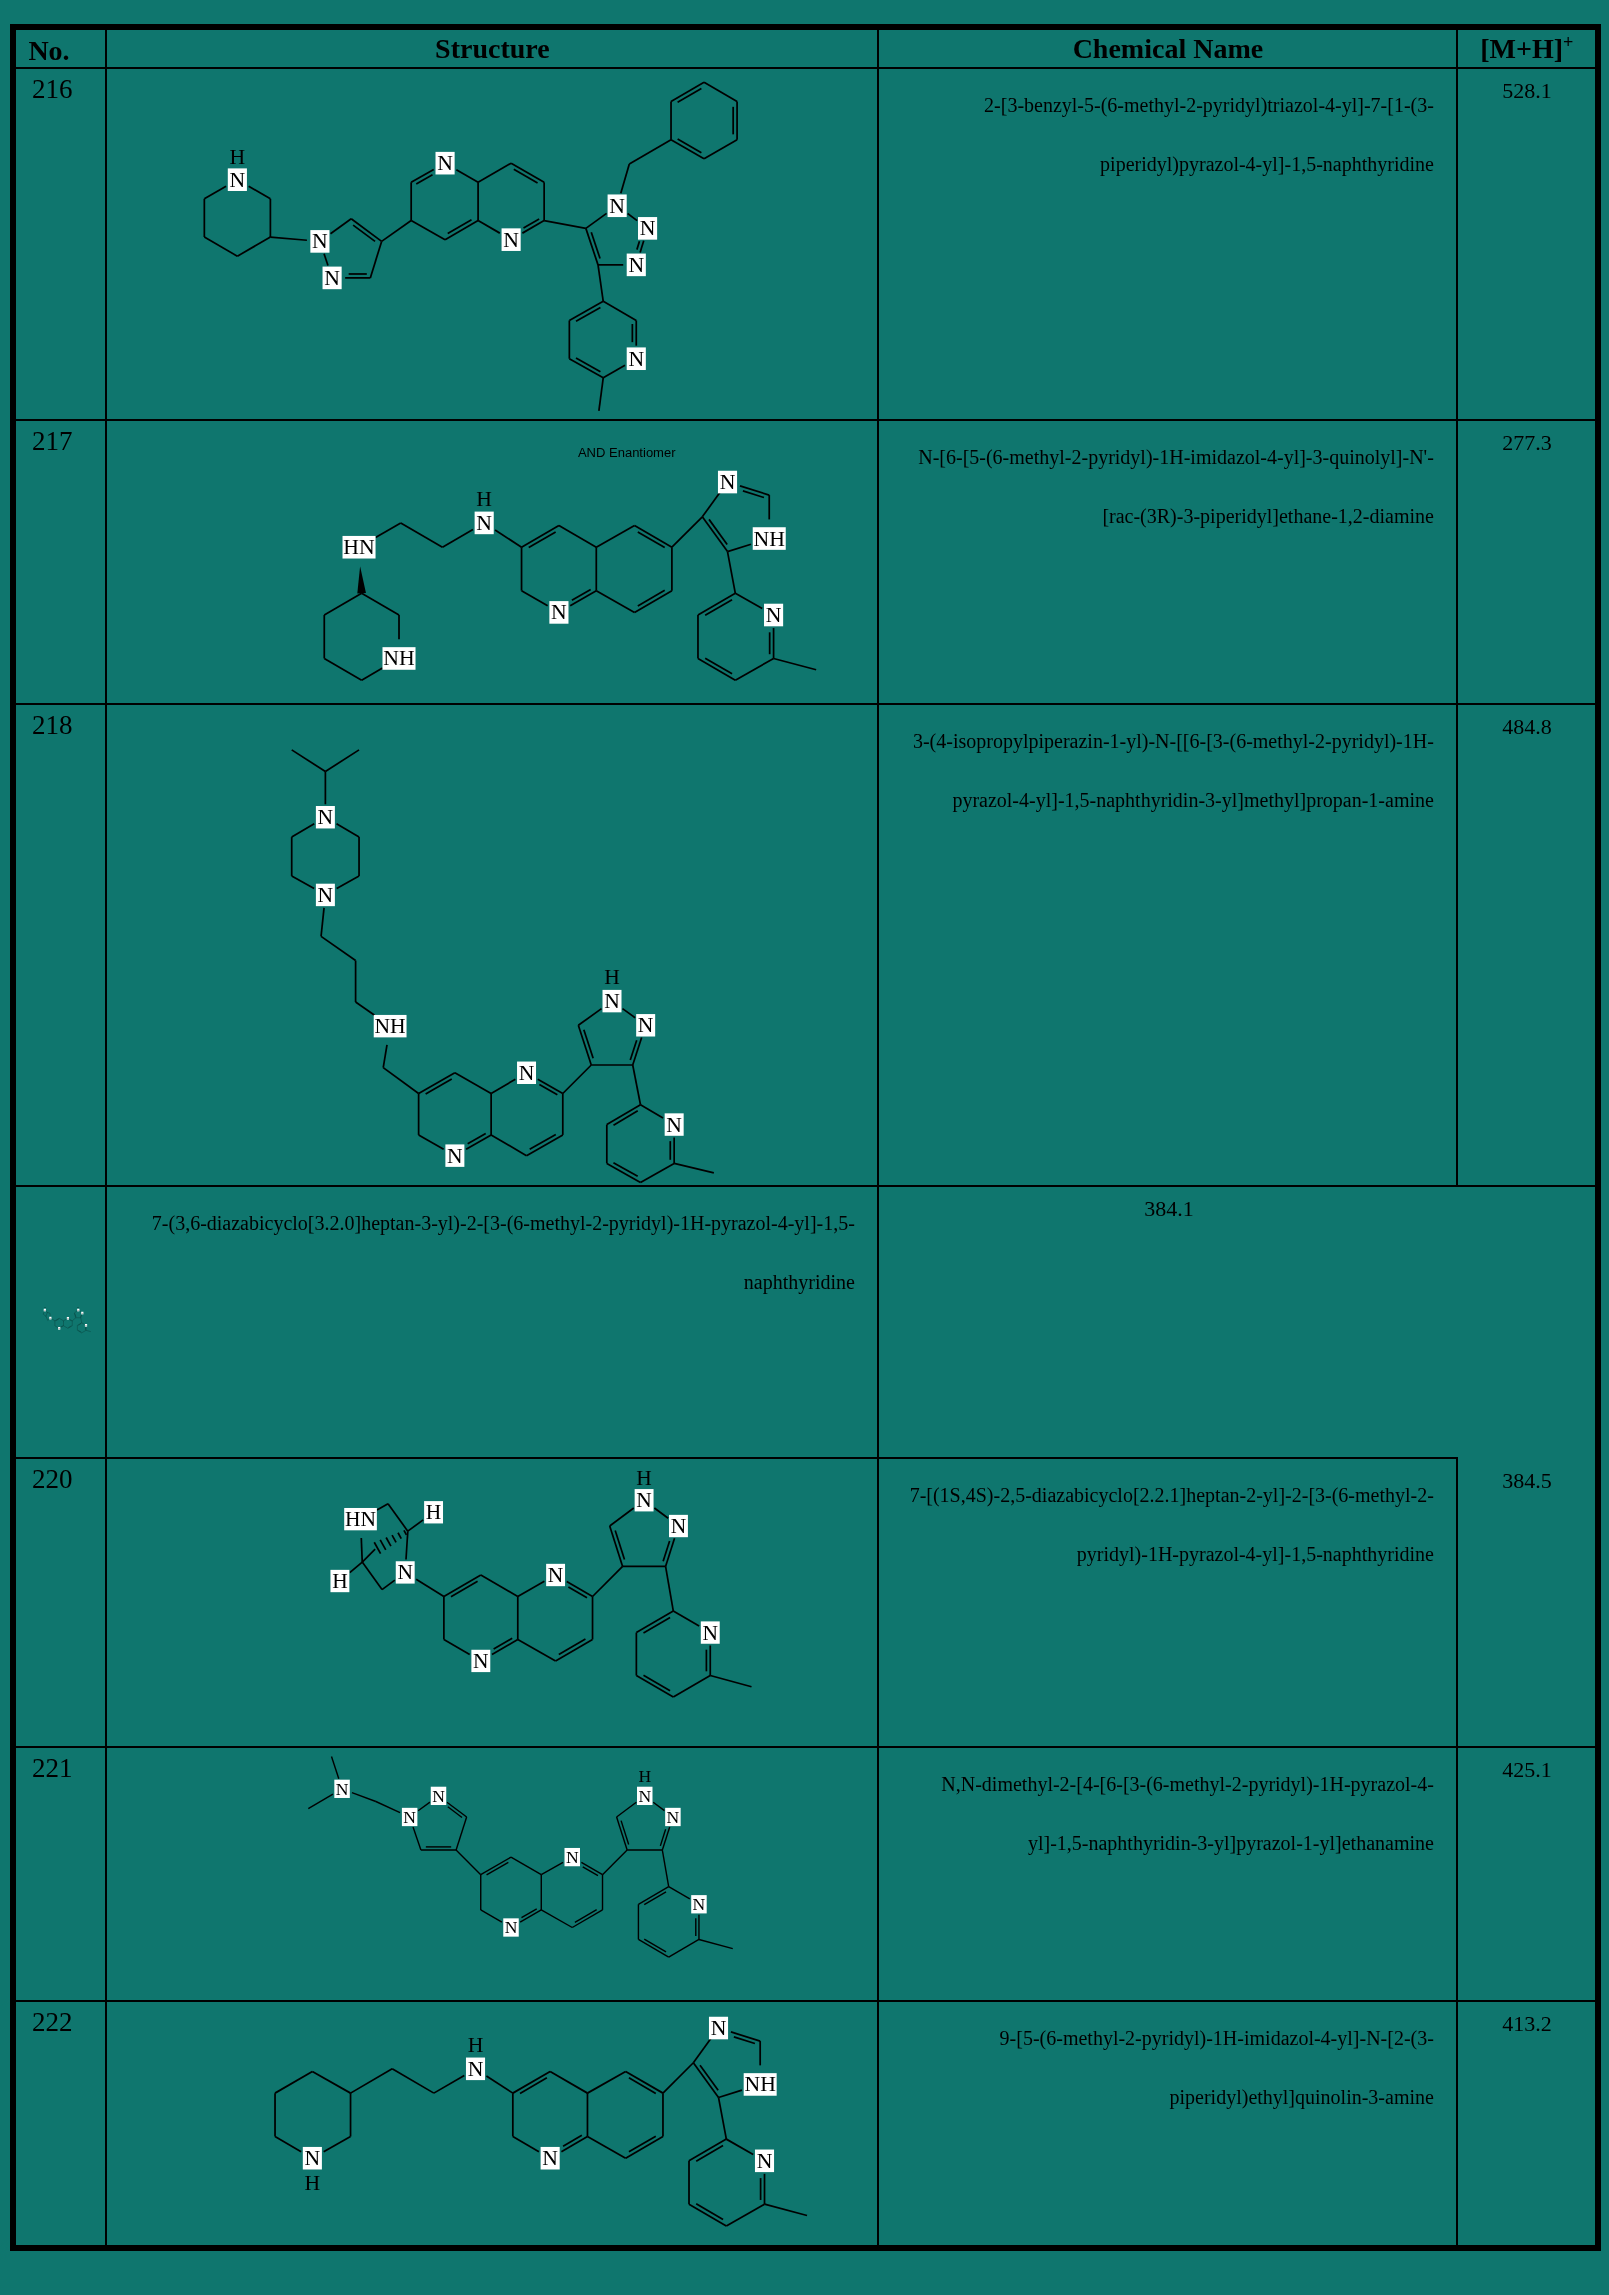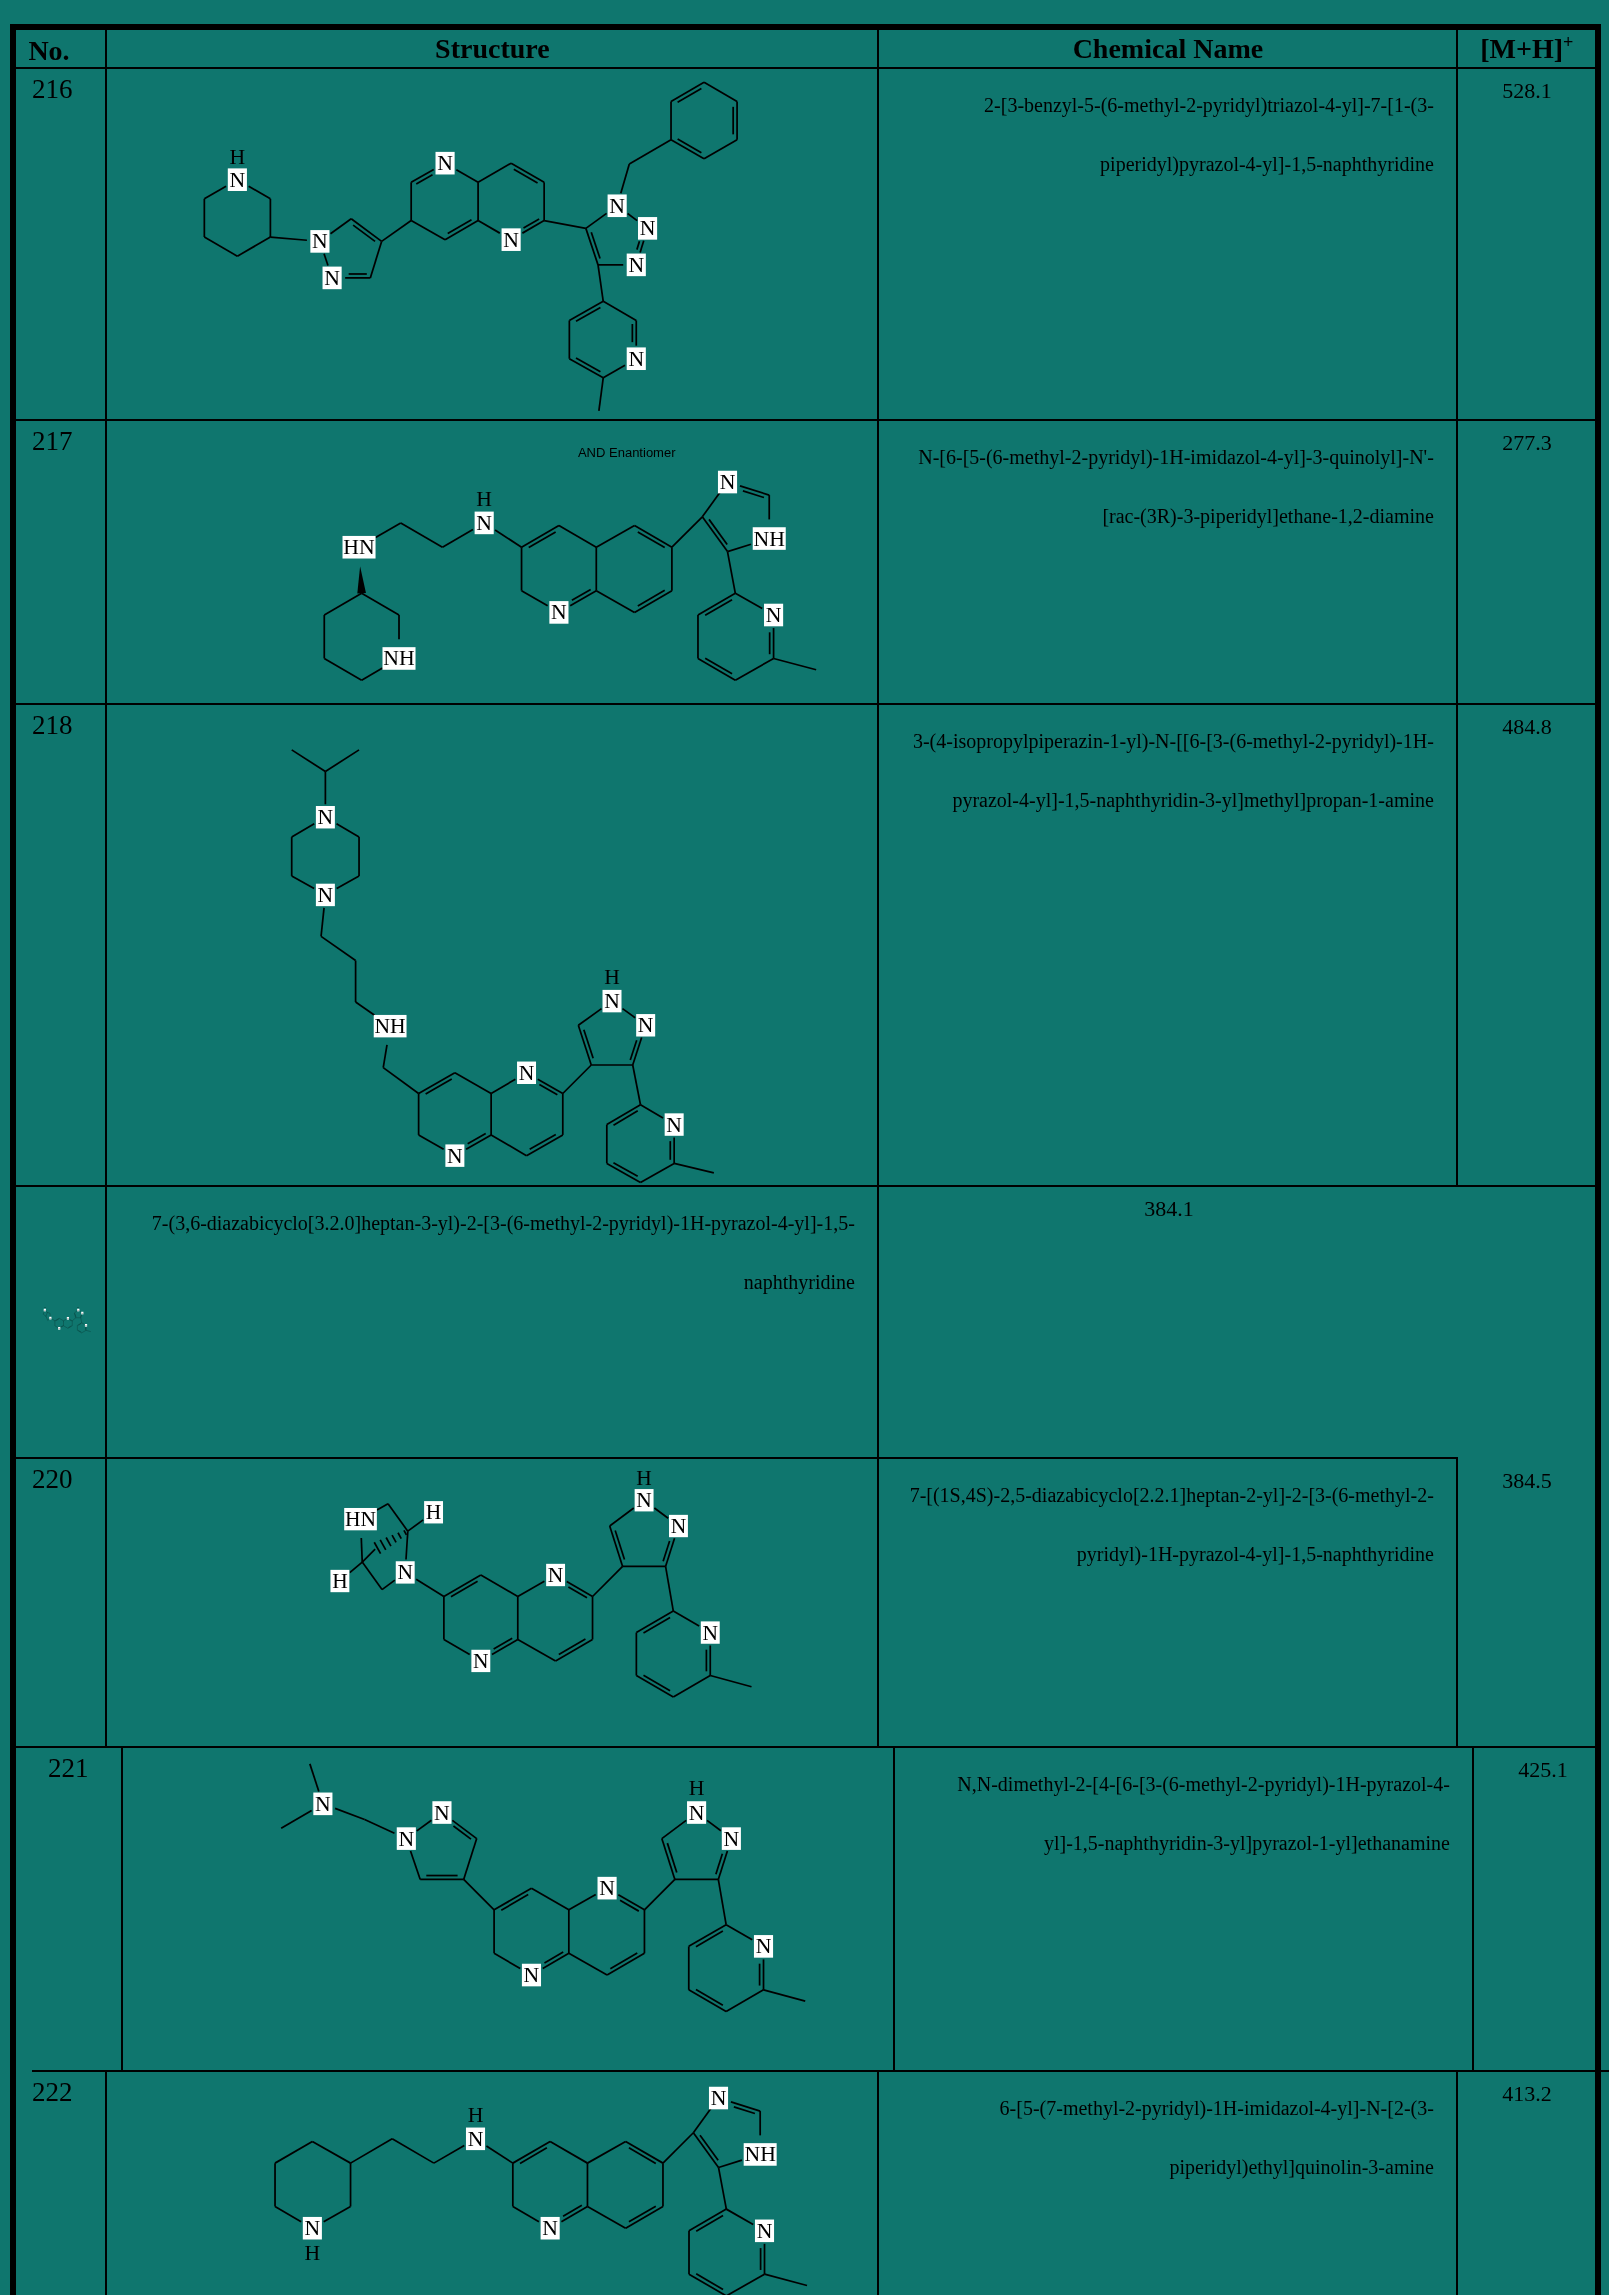--- a/index.html
+++ b/index.html
@@ -417,21 +417,21 @@
               <text x="660" y="78" text-anchor="middle" dominant-baseline="central" font-size="25" font-family="&quot;Liberation Serif&quot;,&quot;DejaVu Serif&quot;,serif">N</text>
               <rect x="686" y="189" width="22" height="26" fill="#fff"></rect>
               <text x="697" y="202" text-anchor="middle" dominant-baseline="central" font-size="25" font-family="&quot;Liberation Serif&quot;,&quot;DejaVu Serif&quot;,serif">N</text>
               <text x="620" y="22" text-anchor="middle" dominant-baseline="central" font-size="25" font-family="&quot;Liberation Serif&quot;,&quot;DejaVu Serif&quot;,serif">H</text>
             </svg>
           </div>
     <div class="cell c-name">7-[(1S,4S)-2,5-diazabicyclo[2.2.1]heptan-2-yl]-2-[3-(6-methyl-2-pyridyl)-1H-pyrazol-4-yl]-1,5-naphthyridine</div>
     <div class="cell c-mh">384.5</div>
   </div>
 
-  <div class="trow" style="height: 324px; margin-left: 16px;">
+  <div class="trow" style="height: 254px;">
     <div class="cell c-no">221</div>
     <div class="cell c-struct">
             <svg viewBox="0 0 886 358" preserveAspectRatio="xMidYMid meet">
               <line x1="225.34969100253625" y1="43.73905240777782" x2="215" y2="12" stroke="#000" stroke-width="2"></line>
               <line x1="217.0433164865235" y1="65.55806538286129" x2="182" y2="86" stroke="#000" stroke-width="2"></line>
               <line x1="244.04493766353568" y1="63.26685162382588" x2="278" y2="76" stroke="#000" stroke-width="2"></line>
               <line x1="278" y1="76" x2="312.36402765658573" y2="91.7501793426018" stroke="#000" stroke-width="2"></line>
               <line x1="338.10545488487645" y1="89.14235008423674" x2="354.89454511512355" y2="76.85764991576326" stroke="#000" stroke-width="2"></line>
               <line x1="379" y1="77" x2="407" y2="98" stroke="#000" stroke-width="2"></line>
               <line x1="380.22" y1="83.53999999999999" x2="400.38" y2="98.66" stroke="#000" stroke-width="2"></line>
@@ -554,19 +554,19 @@
               <rect x="693" y="17" width="22" height="26" fill="#fff"></rect>
               <text x="704" y="30" text-anchor="middle" dominant-baseline="central" font-size="25" font-family="&quot;Liberation Serif&quot;,&quot;DejaVu Serif&quot;,serif">N</text>
               <rect x="733" y="82" width="38" height="26" fill="#fff"></rect>
               <text x="752" y="95" text-anchor="middle" dominant-baseline="central" font-size="25" font-family="&quot;Liberation Serif&quot;,&quot;DejaVu Serif&quot;,serif">NH</text>
               <rect x="746" y="170" width="22" height="26" fill="#fff"></rect>
               <text x="757" y="183" text-anchor="middle" dominant-baseline="central" font-size="25" font-family="&quot;Liberation Serif&quot;,&quot;DejaVu Serif&quot;,serif">N</text>
               <text x="424" y="50" text-anchor="middle" dominant-baseline="central" font-size="25" font-family="&quot;Liberation Serif&quot;,&quot;DejaVu Serif&quot;,serif">H</text>
               <text x="236" y="208" text-anchor="middle" dominant-baseline="central" font-size="25" font-family="&quot;Liberation Serif&quot;,&quot;DejaVu Serif&quot;,serif">H</text>
             </svg>
           </div>
-    <div class="cell c-name">6-[5-(7-methyl-2-pyridyl)-1H-imidazol-4-yl]-N-[2-(3-piperidyl)ethyl]quinolin-3-amine</div>
+    <div class="cell c-name">9-[5-(6-methyl-2-pyridyl)-1H-imidazol-4-yl]-N-[2-(3-piperidyl)ethyl]quinolin-3-amine</div>
     <div class="cell c-mh">413.2</div>
   </div>
 </div>
   </div>
 </div>
 
 
 </body></html>

